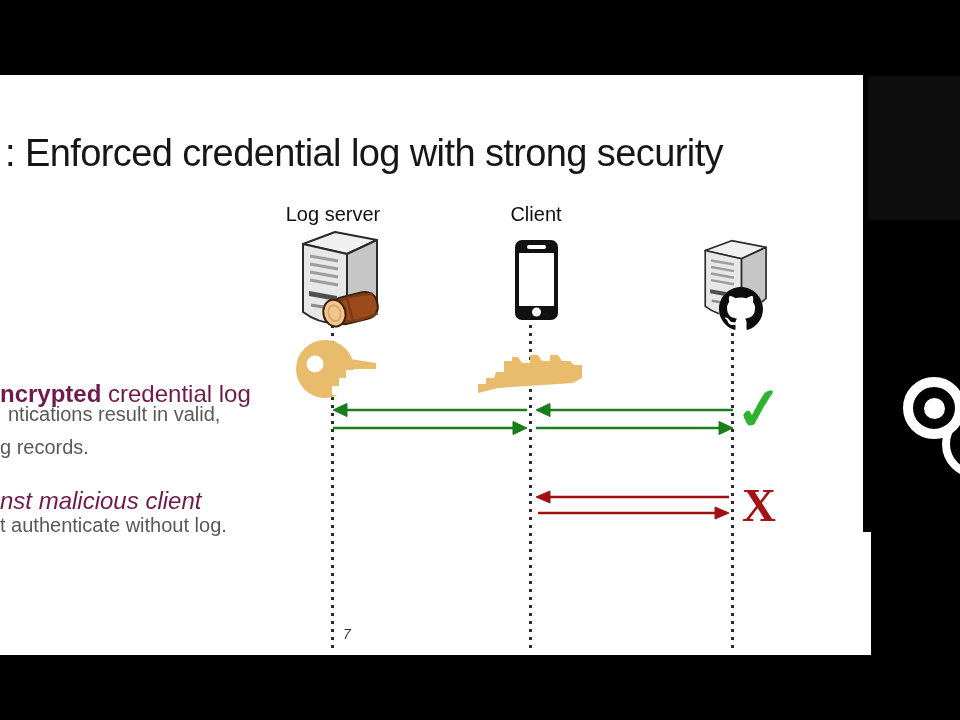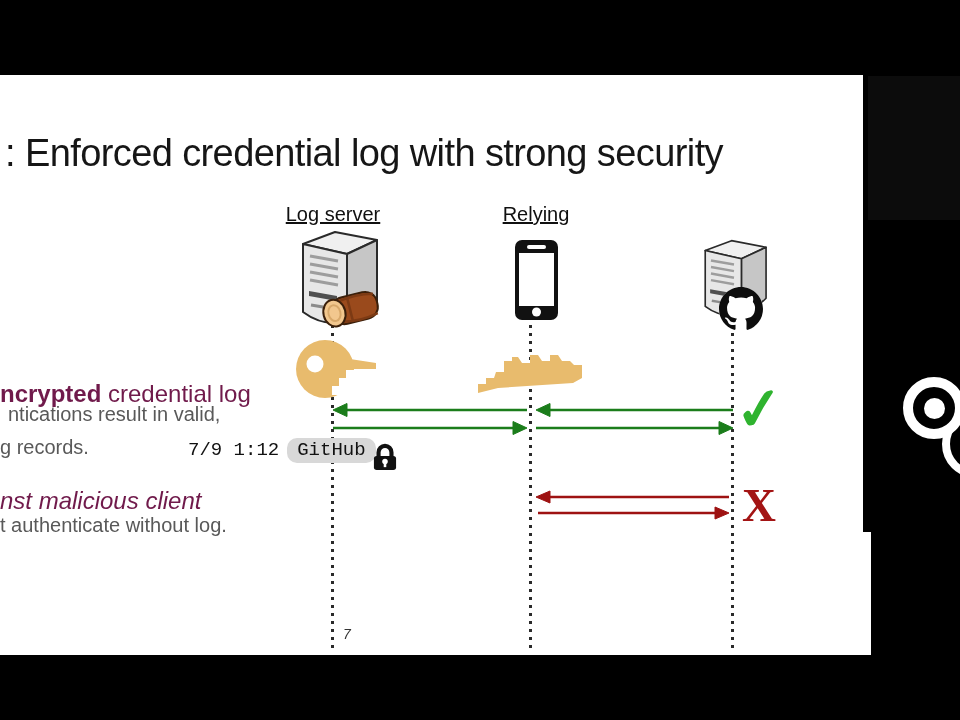--- a/index.html
+++ b/index.html
@@ -8,21 +8,21 @@
     background:#000;font-family:"Liberation Sans",sans-serif;
   }
   
   .slide{position:absolute;left:0;top:75px;width:871px;height:580px;background:#fff;overflow:hidden;}
   .slide-title{
     position:absolute;left:5px;top:57px;font-size:38px;color:#161616;
     letter-spacing:-0.6px;white-space:nowrap;
   }
   .actor-label{
     position:absolute;top:128px;transform:translateX(-50%);
-    font-size:20px;color:#101010;white-space:nowrap;text-decoration:underline;
+    font-size:20px;color:#101010;white-space:nowrap;
   }
   .lifeline{
     position:absolute;top:250px;height:327px;width:3px;
     background-image:repeating-linear-gradient(to bottom,#2a2a2a 0 3px,transparent 3px 8px);
   }
   .icon-abs{position:absolute;}
   
   .benefit-heading,.threat-heading{
     position:absolute;left:0;font-size:24px;color:#701a4b;white-space:nowrap;
   }
@@ -101,21 +101,21 @@
   </defs>
 </svg>
 
 <div class="topbar"></div>
 
 <div class="slide">
 
   <div class="slide-title">: Enforced credential log with strong security</div>
 
   <div class="actor-label" style="left:333px">Log server</div>
-  <div class="actor-label" style="left:536px">Relying</div>
+  <div class="actor-label" style="left:536px">Client</div>
 
   <div class="lifeline" style="left:331px"></div>
   <div class="lifeline" style="left:529px"></div>
   <div class="lifeline" style="left:731px"></div>
 
   <svg class="icon-abs" style="left:292px;top:153px" width="92" height="100" viewBox="0 0 90 100">
       <use href="#server-sym"></use>
     </svg>
   <svg class="icon-abs" style="left:320px;top:210px" width="66" height="48" viewBox="0 0 66 48">
     <g transform="rotate(-14 33 24)">
@@ -179,30 +179,20 @@
       <polygon points="729,438 715,432 715,444"></polygon>
     </g>
   </svg>
 
   <div class="benefit-heading">
     <span class="bold-part">ncrypted</span><span> credential log</span>
   </div>
   <div class="gray-line gl1">ntications result in valid,</div>
   <div class="gray-line gl2">g records.</div>
 
-  <div class="mono-row">
-    <span>7/9 1:12</span>
-    <span class="github-pill">GitHub</span>
-    <svg class="lock-wrap" width="24" height="28" viewBox="0 0 26 30">
-      <path d="M6,15 V10 a7,7 0 0 1 14,0 V15" stroke="#111" stroke-width="4.5" fill="none"></path>
-      <rect x="1" y="14" width="24" height="15" rx="3" fill="#111"></rect>
-      <circle cx="13" cy="20" r="3" fill="#fff"></circle>
-      <rect x="11.6" y="20" width="2.8" height="6" fill="#fff"></rect>
-    </svg>
-  </div>
 
   <div class="threat-heading">nst malicious client</div>
   <div class="gray-line gl3">t authenticate without log.</div>
 
   <div class="check-glyph">✓</div>
   <div class="cross-glyph">X</div>
 
   <div class="page-number">7</div>
 </div>
 

